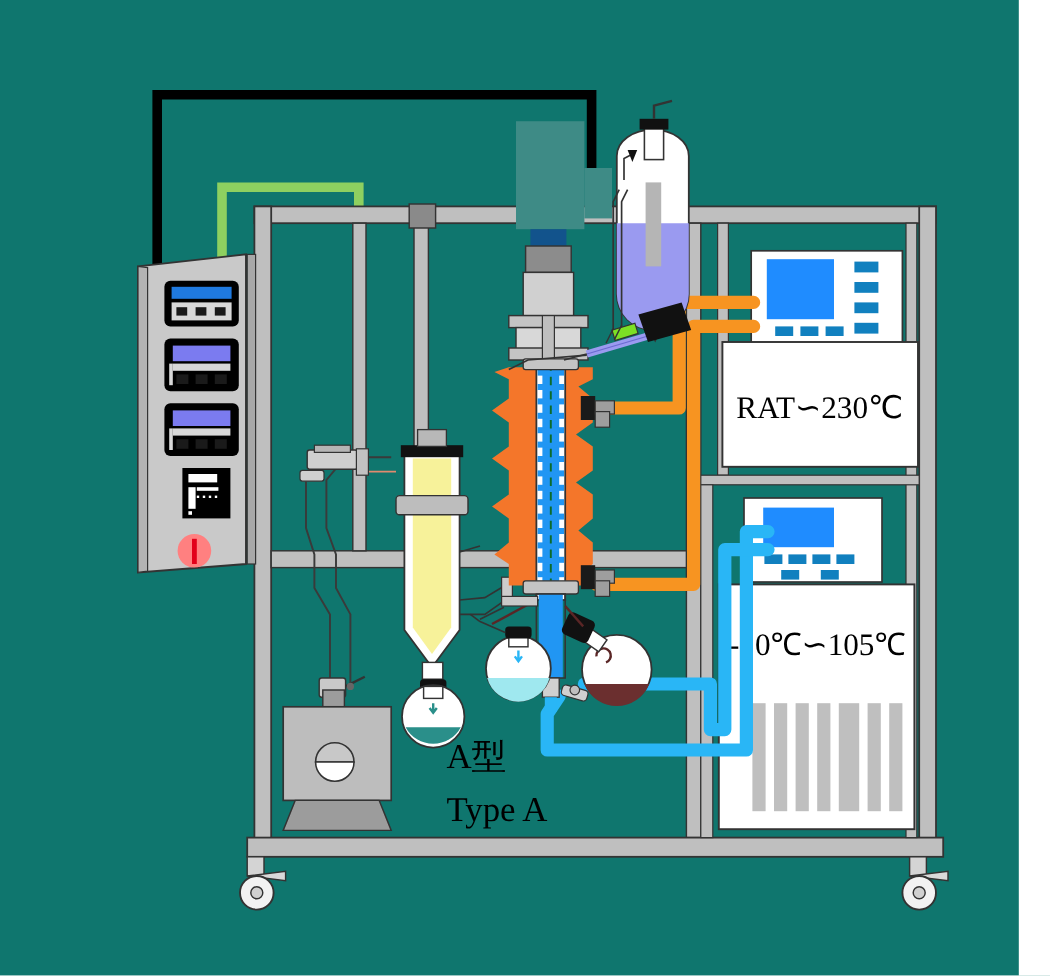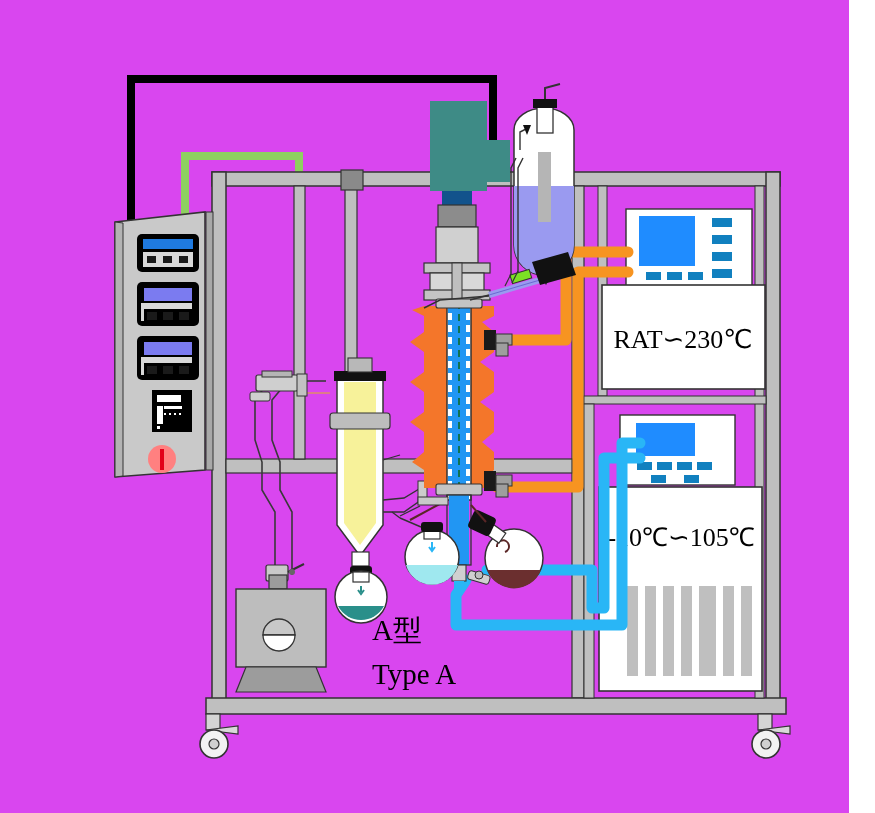--- a/index.html
+++ b/index.html
@@ -1,18 +1,18 @@
 <!DOCTYPE html>
 <html><head>
 <meta charset="utf-8">
 <title>Molecular Distillation Apparatus Type A</title>
 <style>
   html,body{margin:0;padding:0;background:#ffffff;}
   body{font-family:"Liberation Serif",serif;}
-  #stage{position:relative;width:849px;height:813px;background:#d946ef;overflow:hidden;text-decoration:underline;}
+  #stage{position:relative;width:849px;height:813px;background:#0f766e;overflow:hidden;text-decoration:underline;}
   #stage svg{position:absolute;left:0;top:0;}
   .lbl{font-family:"Liberation Serif",serif;fill:#000;}
 </style>
 </head>
 <body>
 
 <div id="stage">
 
 <svg width="875" height="813" viewBox="0 0 875 813" xmlns="http://www.w3.org/2000/svg">
 

